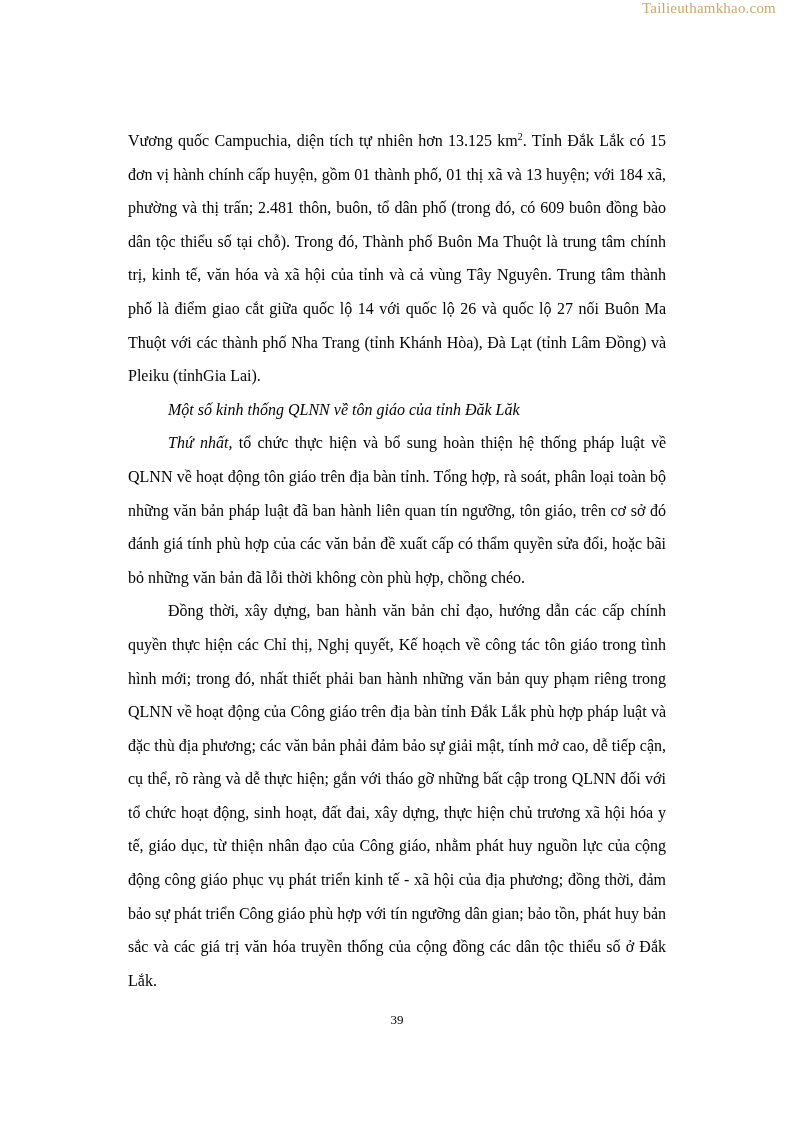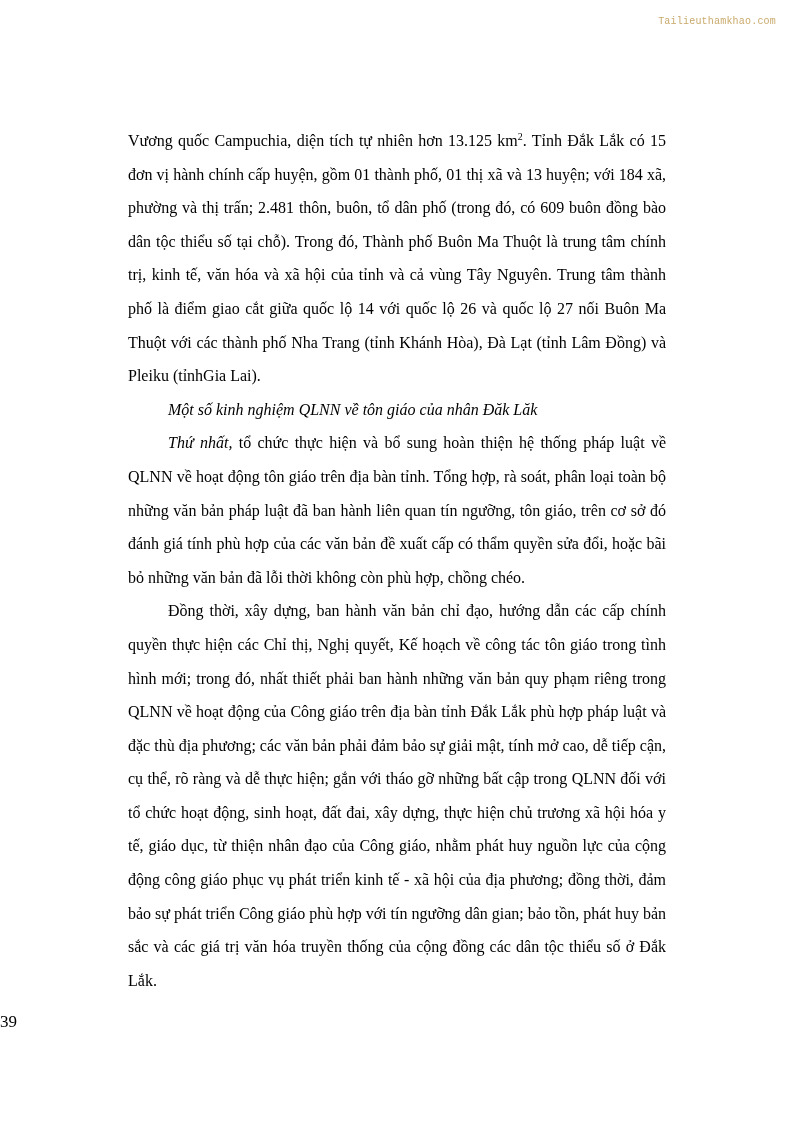--- a/index.html
+++ b/index.html
@@ -16,24 +16,24 @@
     overflow: hidden;
   }
   .page {
     position: relative;
     width: 794px;
     height: 1123px;
     box-sizing: border-box;
   }
   .watermark {
     position: absolute;
-    top: 16px;
+    top: 0;
     right: 18px;
-    font-family: Liberation Mono, monospace;
-    font-size: 10px;
+    font-family: Liberation Serif, serif;
+    font-size: 15px;
     color: #c9a96b;
     letter-spacing: 0.2px;
     white-space: nowrap;
   }
   .content {
     position: absolute;
     left: 128px;
     top: 124px;
     width: 538px;
   }
@@ -60,32 +60,33 @@
   }
   .subhead {
     text-indent: 40px;
     font-style: italic;
   }
   .pagenum {
     position: absolute;
     top: 1012px;
     left: 0;
     width: 794px;
-    font-size: 17px;
+    text-align: center;
+    font-size: 13px;
   }
 </style>
 </head>
 <body>
 
 <div class="page">
 
   <div class="watermark">Tailieuthamkhao.com</div>
 
   <div class="content">
     <p class="first"><span>Vương quốc Campuchia, diện tích tự nhiên hơn 13.125 km</span><sup>2</sup><span>. Tỉnh Đắk Lắk có 15 đơn vị hành chính cấp huyện, gồm 01 thành phố, 01 thị xã và 13 huyện; với 184 xã, phường và thị trấn; 2.481 thôn, buôn, tổ dân phố (trong đó, có 609 buôn đồng bào dân tộc thiểu số tại chỗ). Trong đó, Thành phố Buôn Ma Thuột là trung tâm chính trị, kinh tế, văn hóa và xã hội của tỉnh và cả vùng Tây Nguyên. Trung tâm thành phố là điểm giao cắt giữa quốc lộ 14 với quốc lộ 26 và quốc lộ 27 nối Buôn Ma Thuột với các thành phố Nha Trang (tỉnh Khánh Hòa), Đà Lạt (tỉnh Lâm Đồng) và Pleiku (tỉnhGia Lai).</span></p>
-    <p class="subhead"><span class="italic">Một số kinh nghiệm QLNN về tôn giáo của nhân Đăk Lăk</span></p>
+    <p class="subhead"><span class="italic">Một số kinh thống QLNN về tôn giáo của tỉnh Đăk Lăk</span></p>
     <p class="indent"><span class="italic">Thứ nhất,</span><span> tổ chức thực hiện và bổ sung hoàn thiện hệ thống pháp luật về QLNN về hoạt động tôn giáo trên địa bàn tỉnh. Tổng hợp, rà soát, phân loại toàn bộ những văn bản pháp luật đã ban hành liên quan tín ngưỡng, tôn giáo, trên cơ sở đó đánh giá tính phù hợp của các văn bản đề xuất cấp có thẩm quyền sửa đổi, hoặc bãi bỏ những văn bản đã lỗi thời không còn phù hợp, chồng chéo.</span></p>
     <p class="indent"><span>Đồng thời, xây dựng, ban hành văn bản chỉ đạo, hướng dẫn các cấp chính quyền thực hiện các Chỉ thị, Nghị quyết, Kế hoạch về công tác tôn giáo trong tình hình mới; trong đó, nhất thiết phải ban hành những văn bản quy phạm riêng trong QLNN về hoạt động của Công giáo trên địa bàn tỉnh Đắk Lắk phù hợp pháp luật và đặc thù địa phương; các văn bản phải đảm bảo sự giải mật, tính mở cao, dễ tiếp cận, cụ thể, rõ ràng và dễ thực hiện; gắn với tháo gỡ những bất cập trong QLNN đối với tổ chức hoạt động, sinh hoạt, đất đai, xây dựng, thực hiện chủ trương xã hội hóa y tế, giáo dục, từ thiện nhân đạo của Công giáo, nhằm phát huy nguồn lực của cộng động công giáo phục vụ phát triển kinh tế - xã hội của địa phương; đồng thời, đảm bảo sự phát triển Công giáo phù hợp với tín ngưỡng dân gian; bảo tồn, phát huy bản sắc và các giá trị văn hóa truyền thống của cộng đồng các dân tộc thiểu số ở Đắk Lắk.</span></p>
   </div>
 
   <div class="pagenum">39</div>
 
 </div>
 
 </body></html>

